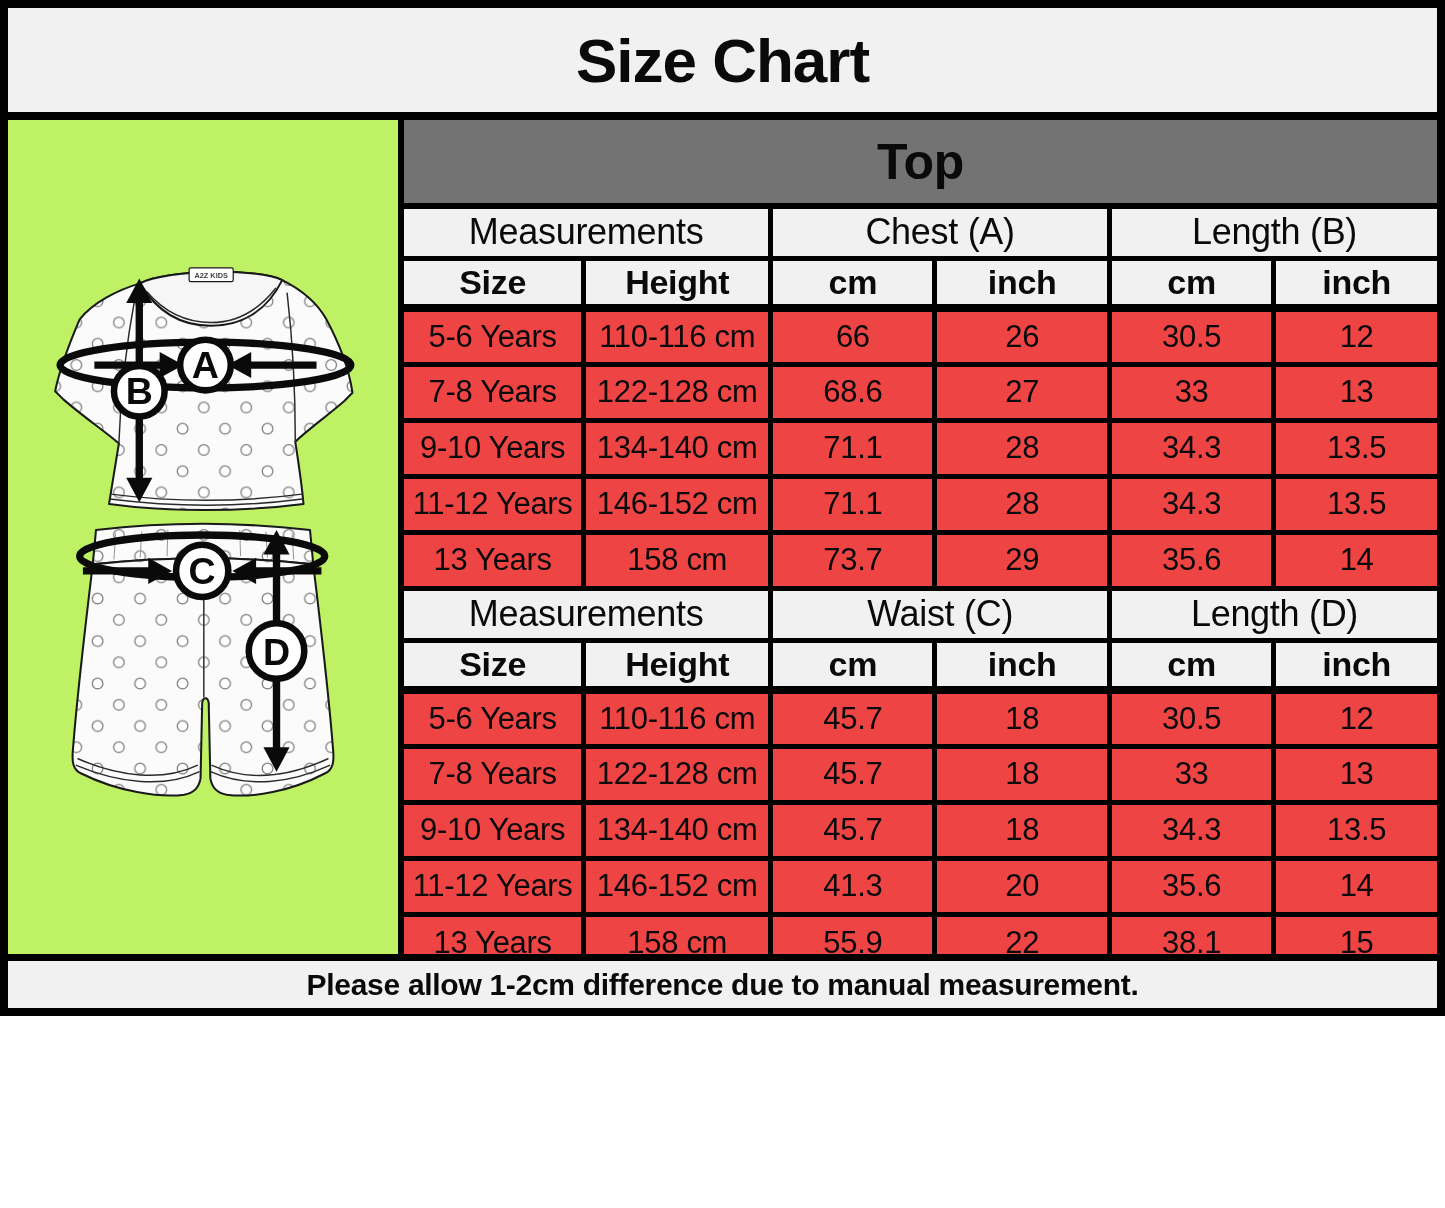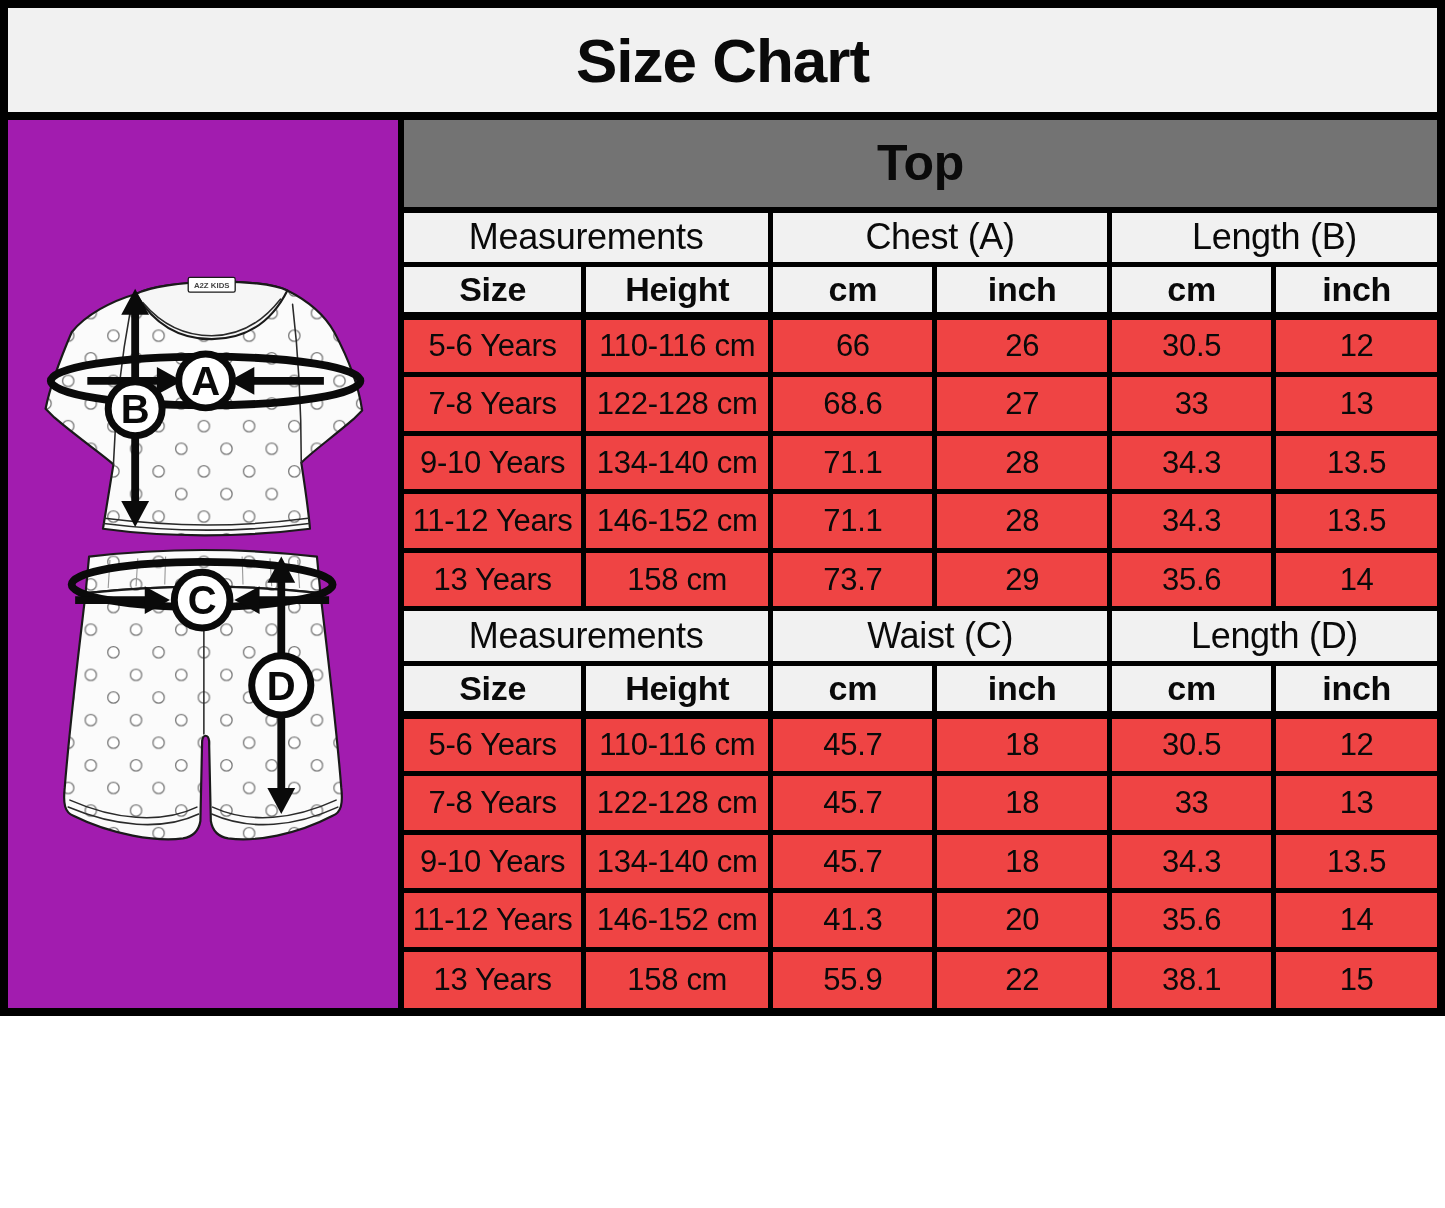--- a/index.html
+++ b/index.html
@@ -22,21 +22,21 @@
   }
   .title-band h1 {
     margin:0; font-size:62px; font-weight:bold; color:#0a0a0a;
     letter-spacing:-1px;
   }
 
   .content { flex:1 1 auto; display:flex; min-height:0; }
 
   .illustration-panel {
     width:390px; flex:0 0 390px;
-    background:#a21caf; position:relative;
+    background:#bef264; position:relative;
   }
   .illustration-panel svg { display:block; width:100%; height:100%; }
 
   .tables-panel {
     flex:1 1 auto;
     border-left:6px solid #000;
     display:flex; flex-direction:column;
   }
 
   table.size-table {
@@ -351,14 +351,17 @@
             <td>55.9</td>
             <td>22</td>
             <td>38.1</td>
             <td>15</td>
           </tr>
         </tbody>
       </table>
     </div>
   </div>
 
+  <div class="footer-band">
+    <p>Please allow 1-2cm difference due to manual measurement.</p>
+  </div>
 
 </div>
 
 </body></html>

